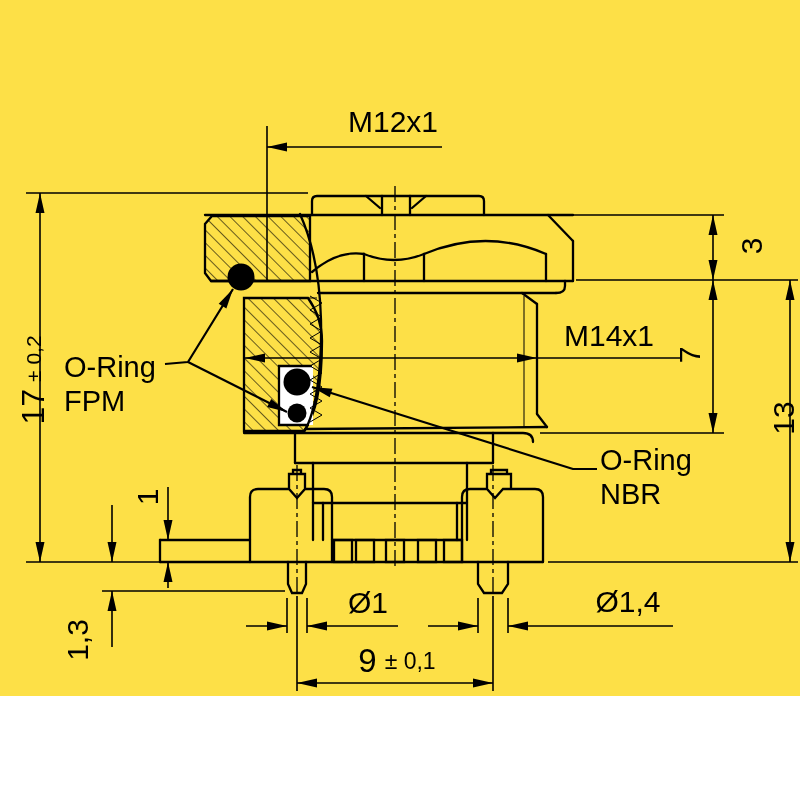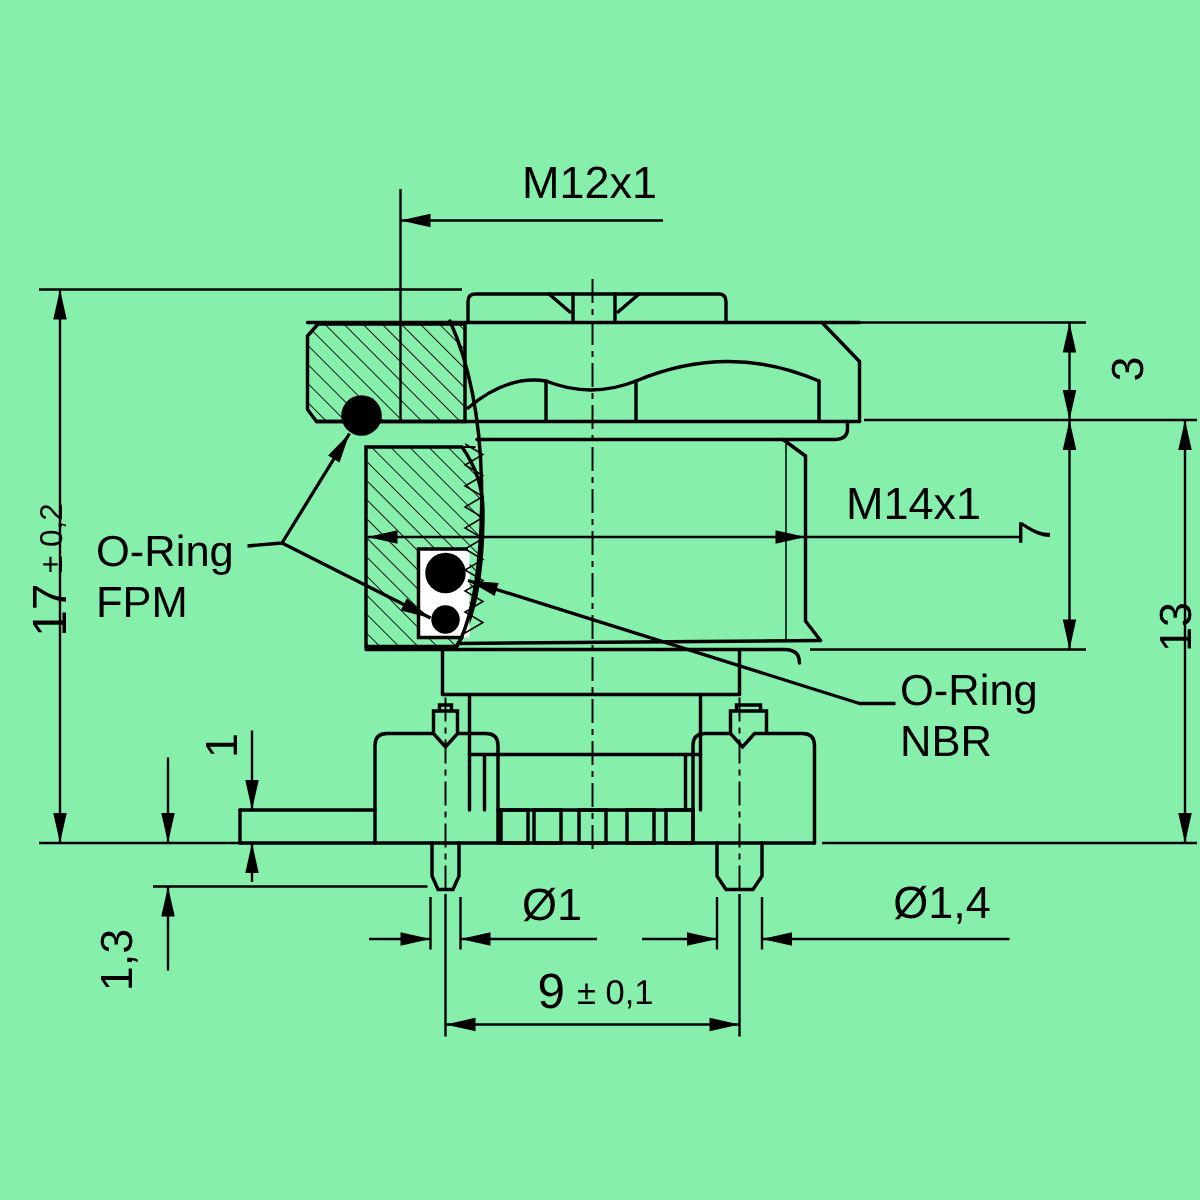--- a/index.html
+++ b/index.html
@@ -1,16 +1,16 @@
 <!DOCTYPE html>
 <html><head>
 <meta charset="utf-8">
 <style>
   html,body{margin:0;padding:0;background:#ffffff;}
-  .stage{width:800px;height:800px;position:relative;background:#86efac;overflow:hidden;}
+  .stage{width:800px;height:696px;position:relative;background:#fde047;overflow:hidden;}
   svg{display:block;}
   text{font-family:"Liberation Sans", sans-serif;fill:#000;}
   .edge{stroke:#000;stroke-width:2.3;fill:none;stroke-linecap:round;}
   .thin{stroke:#000;stroke-width:1.6;fill:none;}
   .xthin{stroke:#000;stroke-width:1;fill:none;}
   .lead{stroke:#000;stroke-width:2.2;fill:none;stroke-linejoin:round;}
   .cl{stroke:#000;stroke-width:1.3;fill:none;stroke-dasharray:16 4 4 4;}
   .hid{stroke:#000;stroke-width:1.2;fill:none;stroke-dasharray:8 5;}
   .ah{fill:#000;stroke:none;}
   .dimtext{font-size:30px;}

